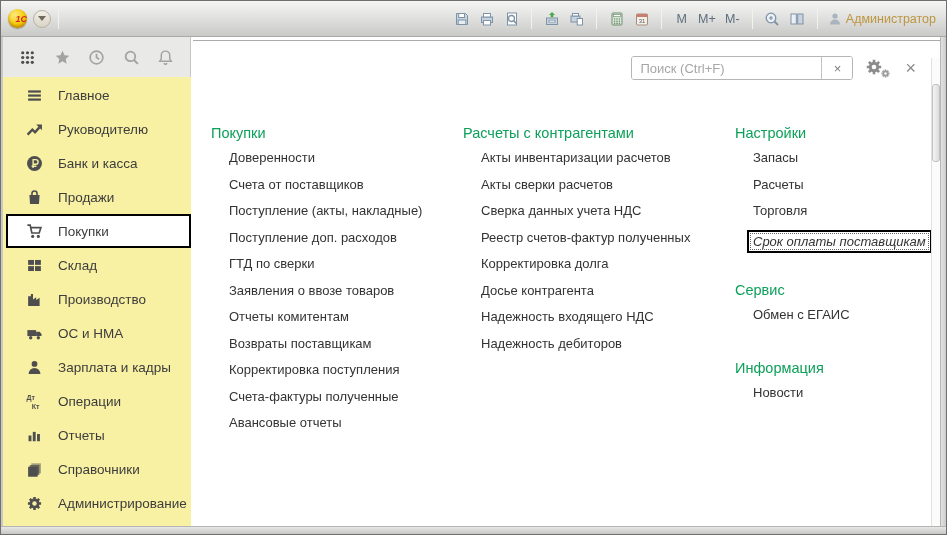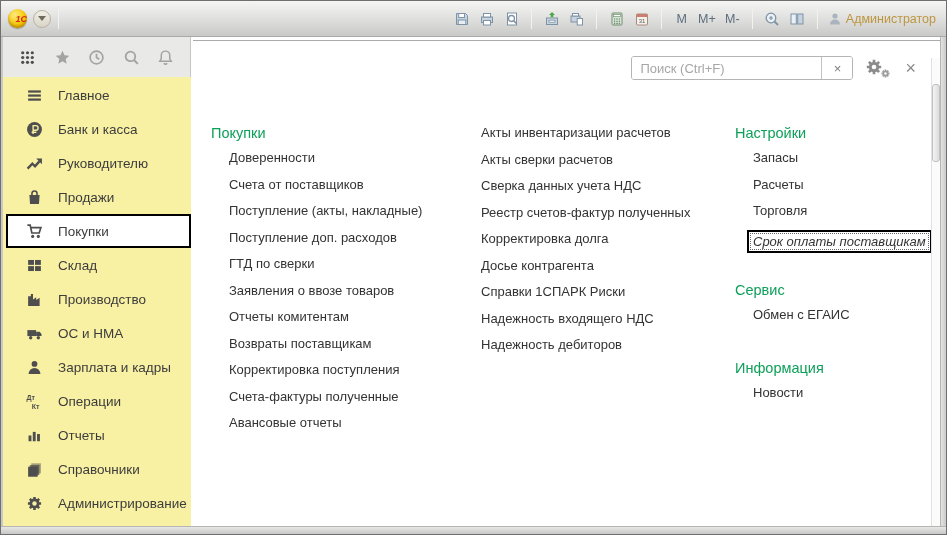--- a/index.html
+++ b/index.html
@@ -269,31 +269,31 @@
           <div class="side-item">
             <svg class="side-icon" width="17" height="17" viewBox="0 0 16 16">
               <rect x="2" y="3.2" width="12" height="2.1" fill="currentColor"></rect>
               <rect x="2" y="7" width="12" height="2.1" fill="currentColor"></rect>
               <rect x="2" y="10.8" width="12" height="2.1" fill="currentColor"></rect>
             </svg>
             <span class="side-label">Главное</span>
           </div>
           <div class="side-item">
             <svg class="side-icon" width="17" height="17" viewBox="0 0 16 16">
+              <path d="M1.5 12.8 L6 8.2 L8.5 10.6 L12.6 6" stroke="currentColor" stroke-width="2.2" fill="none"></path>
+              <path d="M9.6 3.4 L15 3.4 L15 8.8 Z" fill="currentColor"></path>
+            </svg>
+            <span class="side-label">Руководителю</span>
+          </div>
+          <div class="side-item">
+            <svg class="side-icon" width="17" height="17" viewBox="0 0 16 16">
               <circle cx="8" cy="8" r="7" fill="currentColor"></circle>
               <path d="M6.7 12.2 V4.3 H9.2 a2.2 2.2 0 0 1 0 4.4 H6.7 M5.3 10.6 H9.8" stroke="#f8f0a3" stroke-width="1.3" fill="none"></path>
             </svg>
             <span class="side-label">Банк и касса</span>
-          </div>
-          <div class="side-item">
-            <svg class="side-icon" width="17" height="17" viewBox="0 0 16 16">
-              <path d="M1.5 12.8 L6 8.2 L8.5 10.6 L12.6 6" stroke="currentColor" stroke-width="2.2" fill="none"></path>
-              <path d="M9.6 3.4 L15 3.4 L15 8.8 Z" fill="currentColor"></path>
-            </svg>
-            <span class="side-label">Руководителю</span>
           </div>
           <div class="side-item">
             <svg class="side-icon" width="17" height="17" viewBox="0 0 16 16">
               <path d="M3.2 5.6 H12.8 L12.2 14 H3.8 Z" fill="currentColor"></path>
               <path d="M5.6 6.8 V4.3 a2.4 2.4 0 0 1 4.8 0 V6.8" stroke="currentColor" stroke-width="1.5" fill="none"></path>
             </svg>
             <span class="side-label">Продажи</span>
           </div>
           <div class="side-item selected">
             <svg class="side-icon" width="17" height="17" viewBox="0 0 16 16">
@@ -429,40 +429,38 @@
               <div class="link-item">
                 <a>Счета-фактуры полученные</a>
               </div>
               <div class="link-item">
                 <a>Авансовые отчеты</a>
               </div>
             </div>
           </div>
           <div class="col c1">
             <div class="section">
+              <h2 class="col-header">Расчеты с контрагентами</h2>
               <div class="link-item">
                 <a>Акты инвентаризации расчетов</a>
               </div>
               <div class="link-item">
                 <a>Акты сверки расчетов</a>
               </div>
               <div class="link-item">
                 <a>Сверка данных учета НДС</a>
               </div>
               <div class="link-item">
                 <a>Реестр счетов-фактур полученных</a>
               </div>
               <div class="link-item">
                 <a>Корректировка долга</a>
               </div>
               <div class="link-item">
                 <a>Досье контрагента</a>
-              </div>
-              <div class="link-item">
-                <a>Справки 1СПАРК Риски</a>
               </div>
               <div class="link-item">
                 <a>Надежность входящего НДС</a>
               </div>
               <div class="link-item">
                 <a>Надежность дебиторов</a>
               </div>
             </div>
           </div>
           <div class="col c2">

